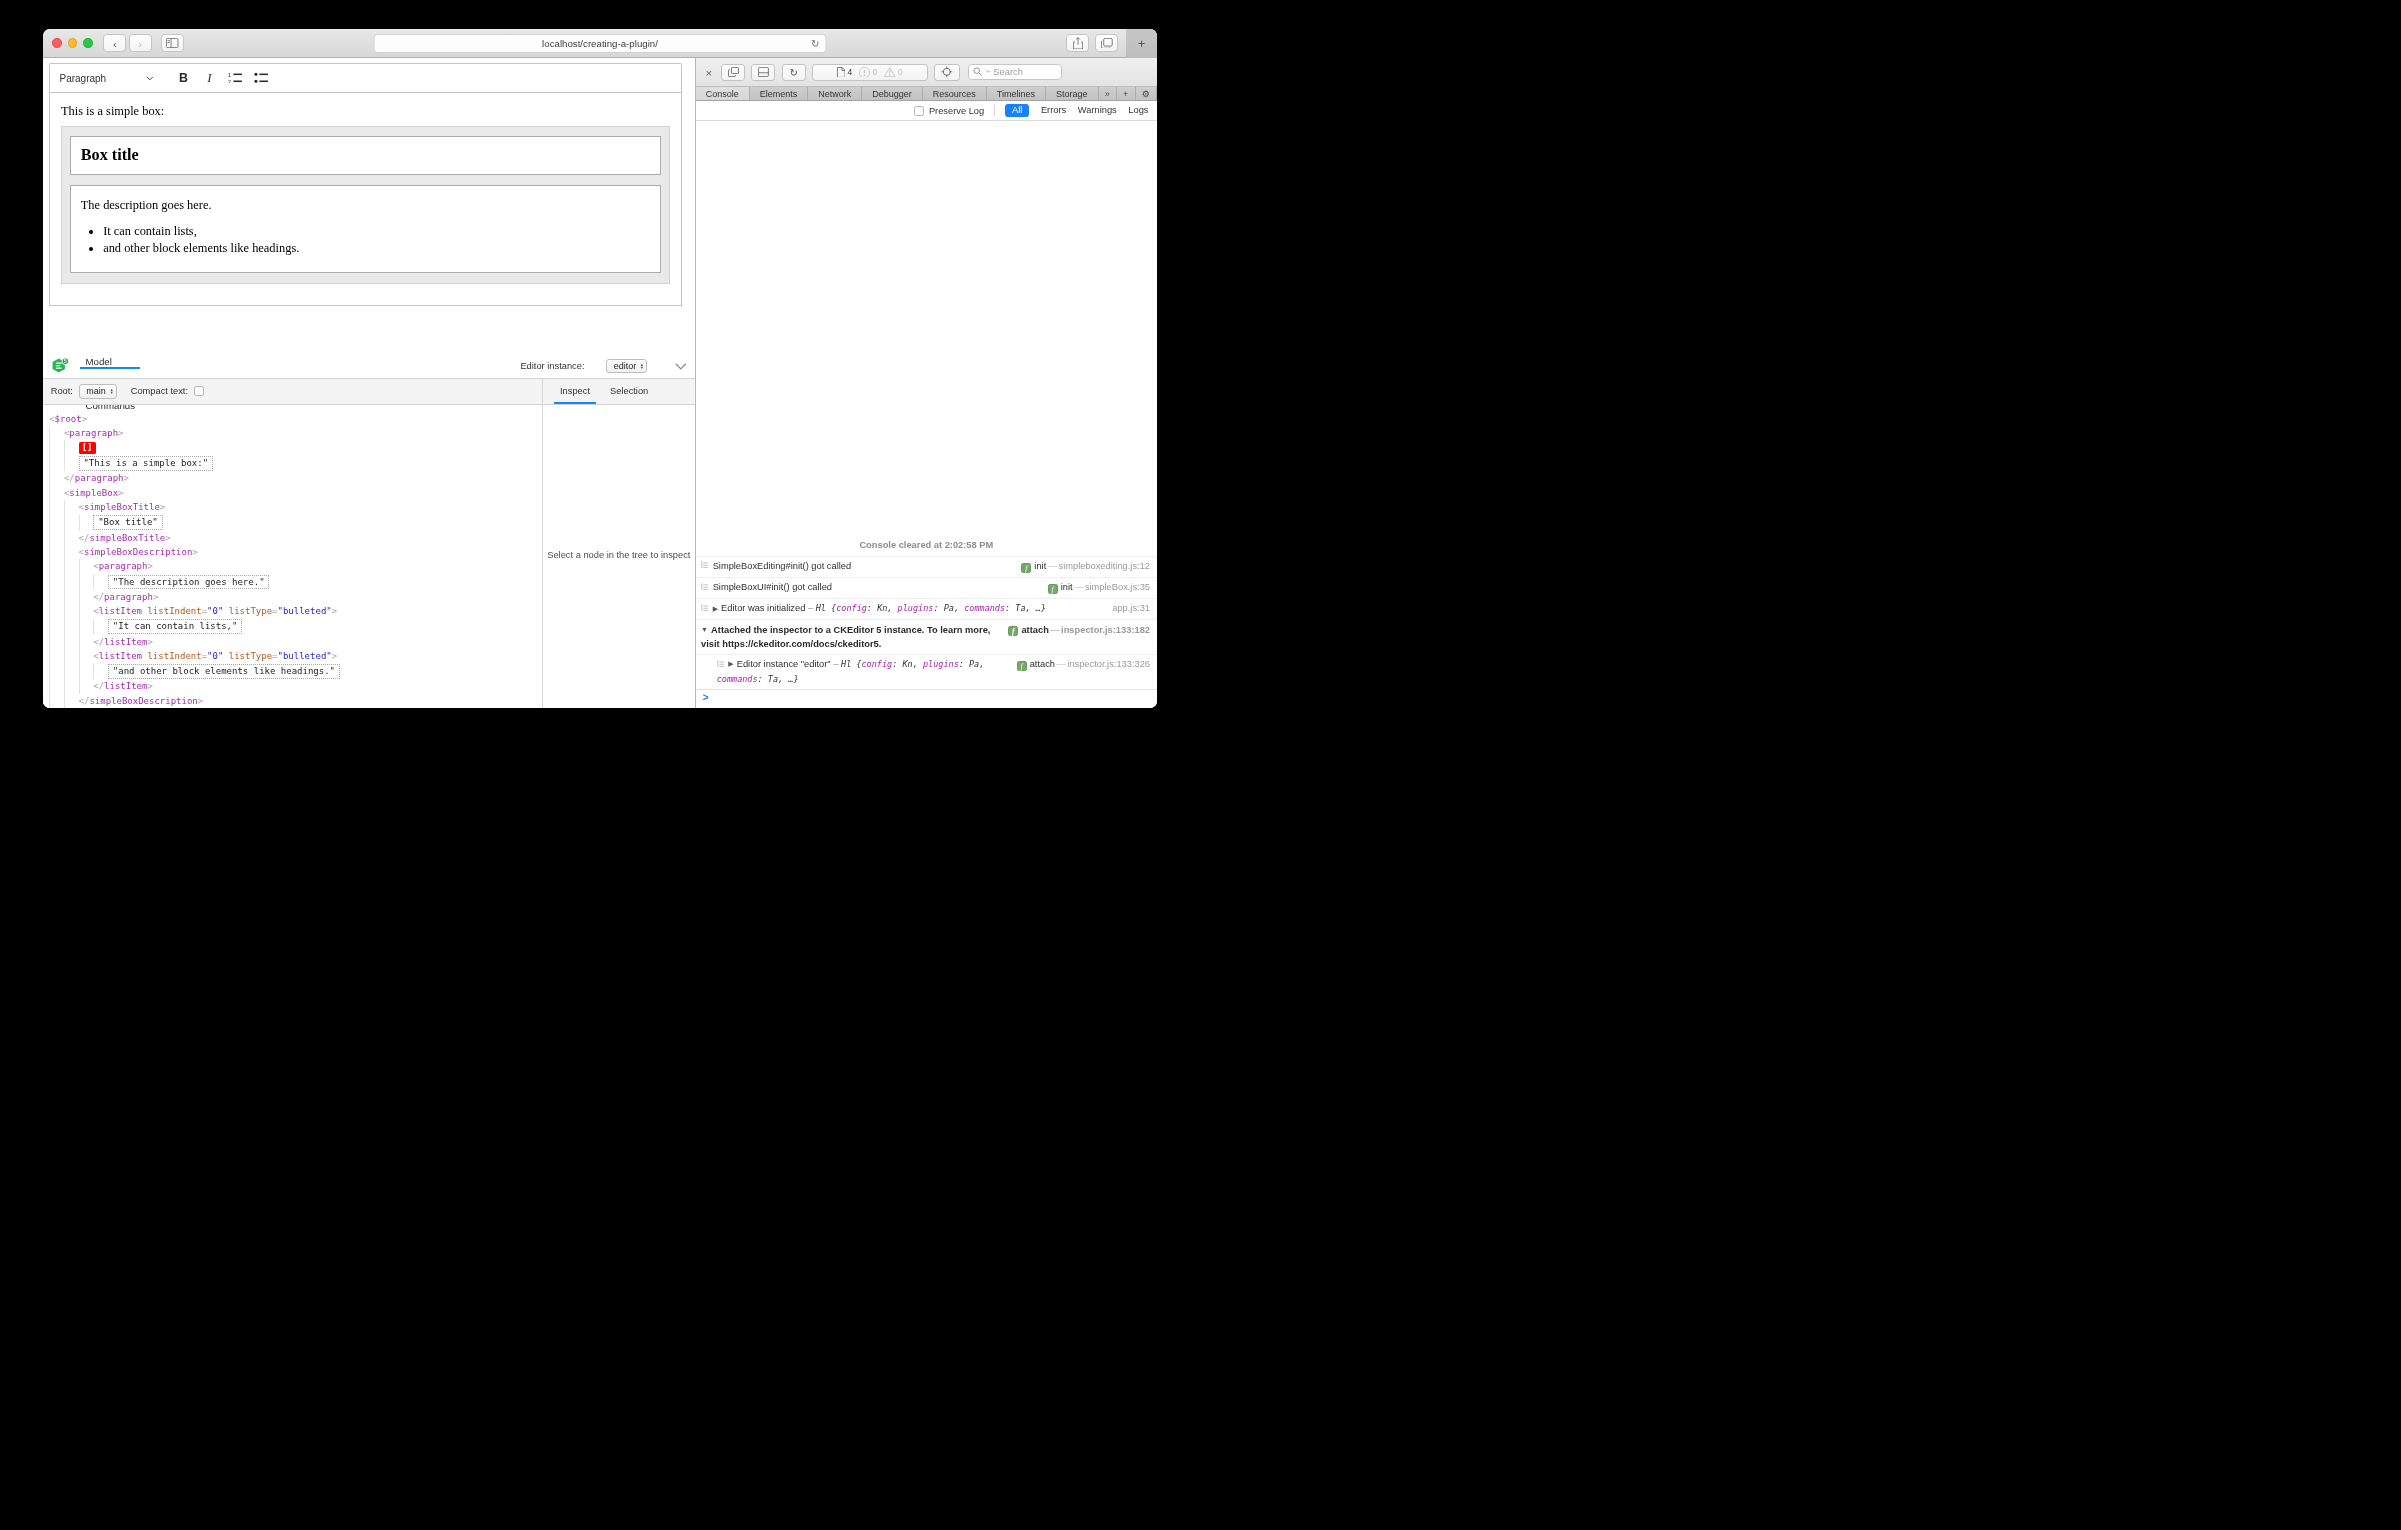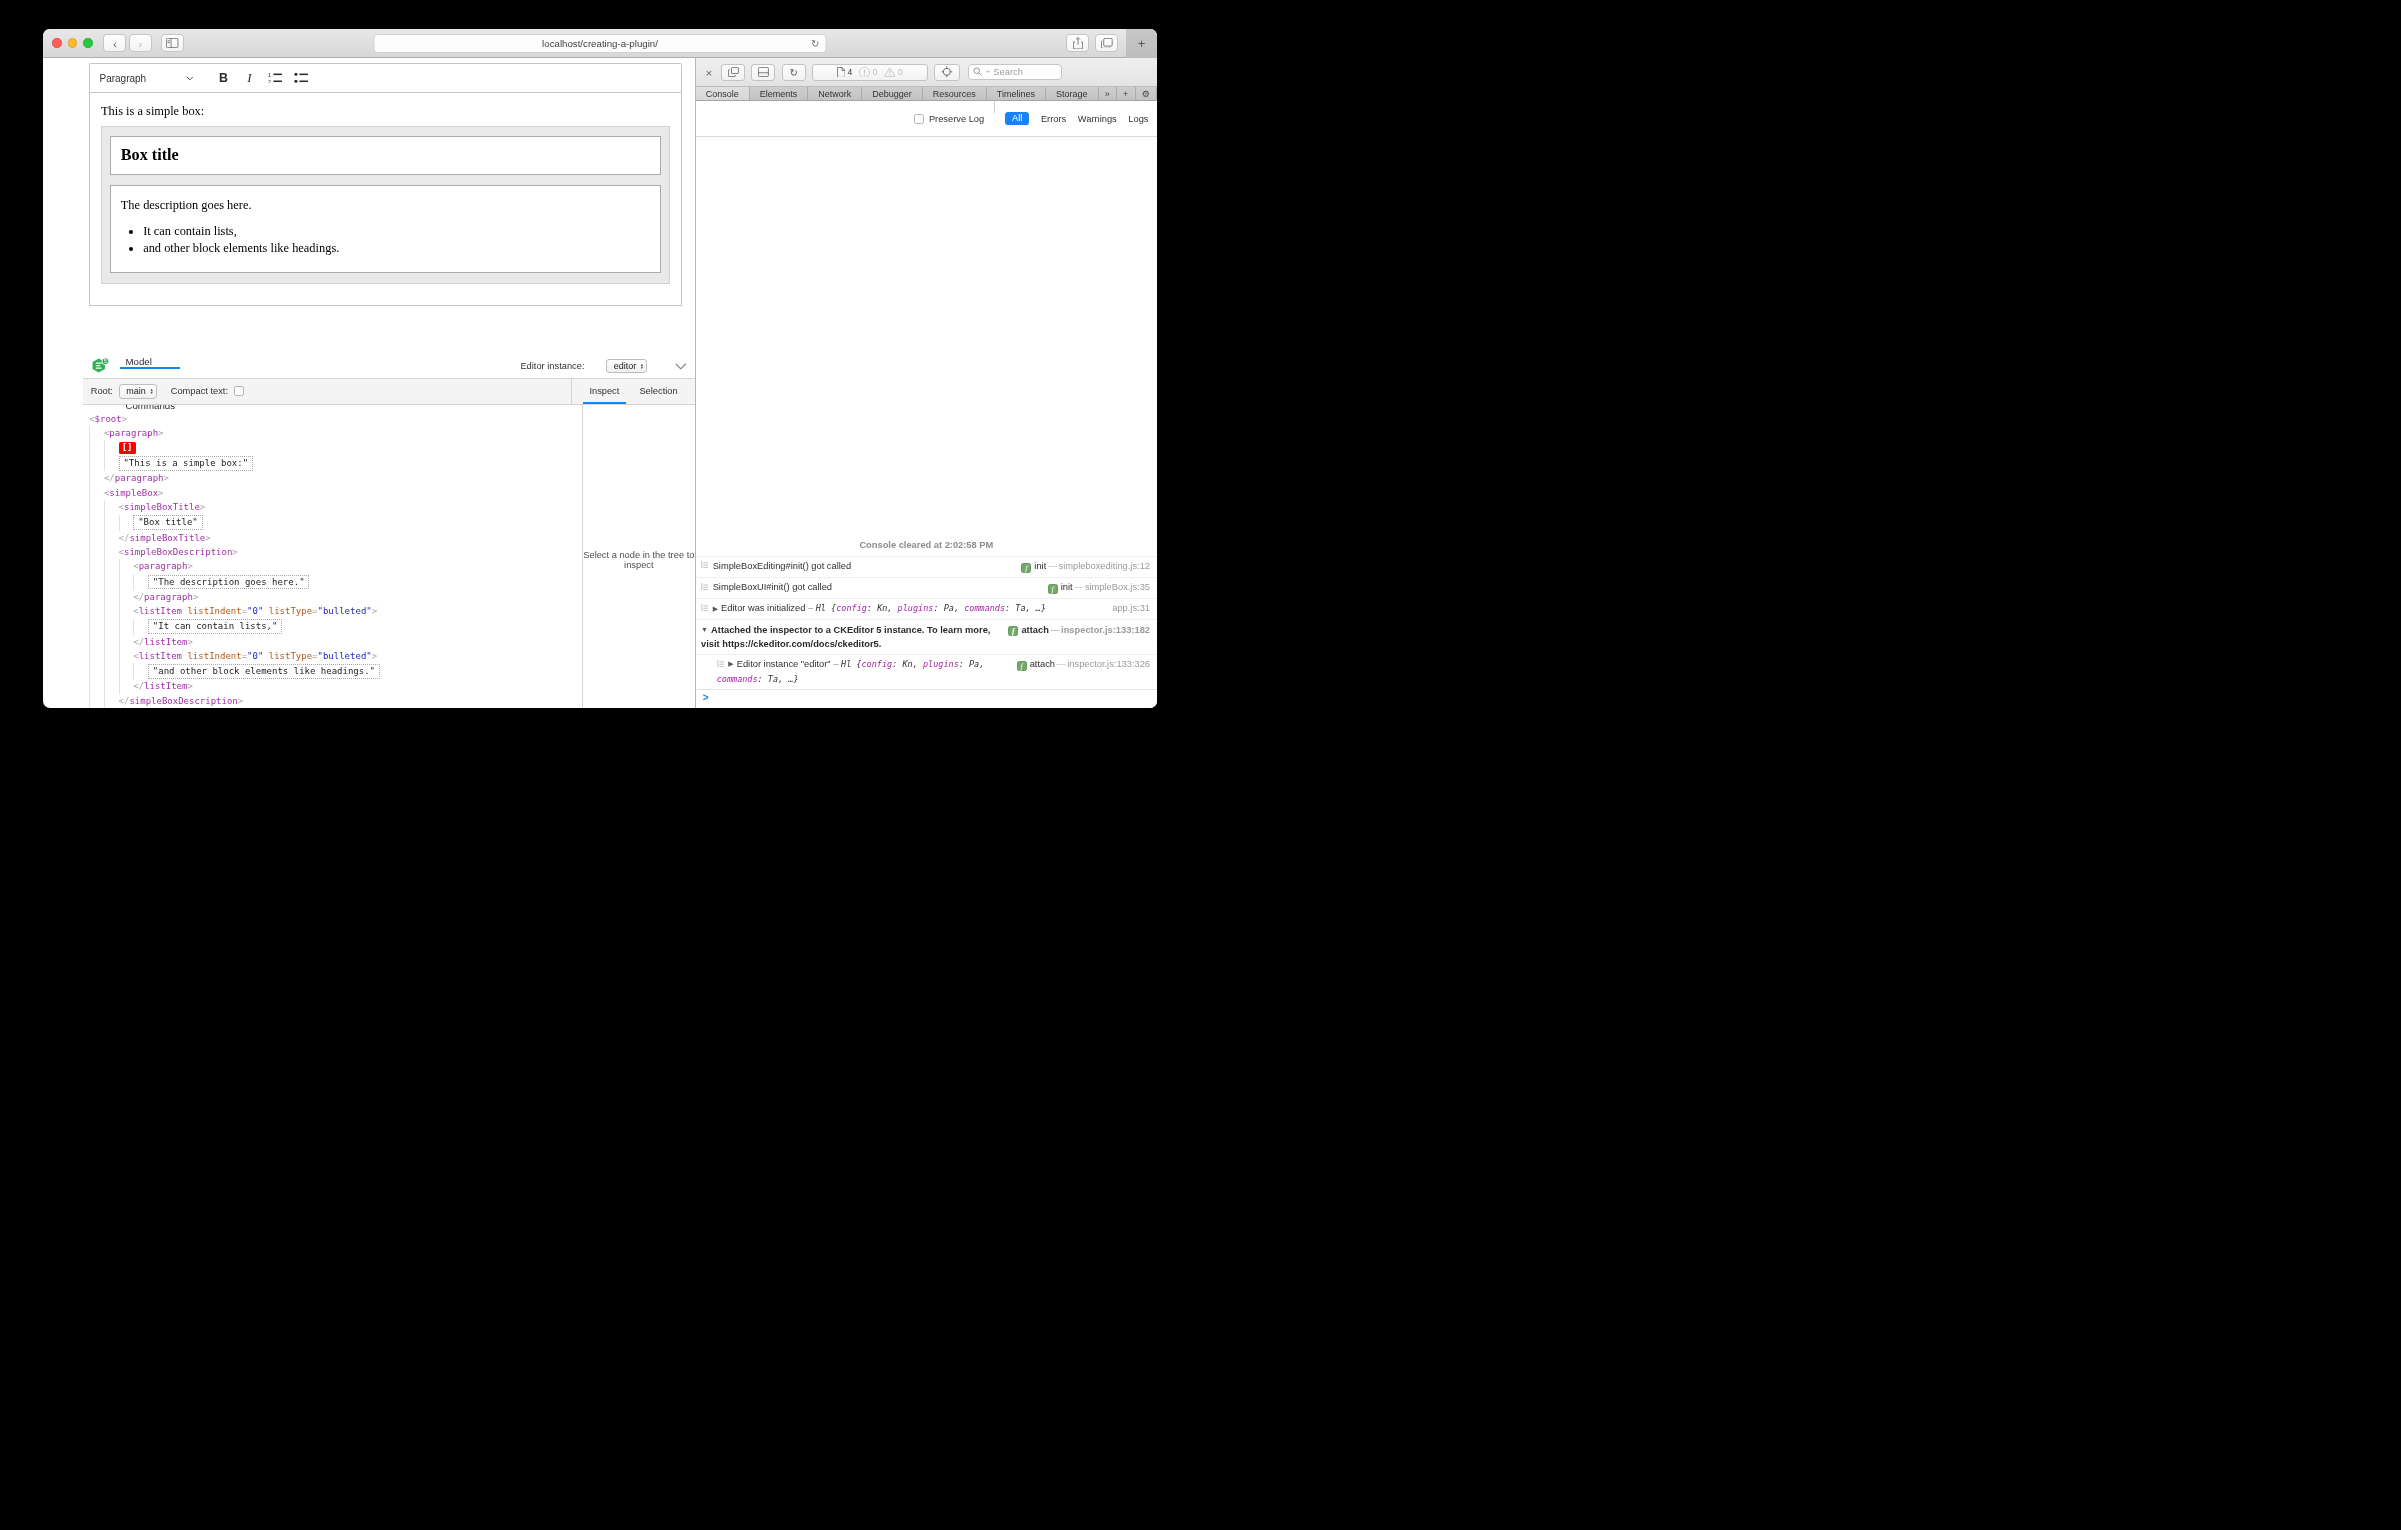--- a/index.html
+++ b/index.html
@@ -27,21 +27,21 @@
             width:453px; height:19.3px; background:#fdfdfd; border:0.8px solid #d2d2d2;
             border-radius:4.6px; display:flex; align-items:center; justify-content:center;
             font-size:9.7px; color:#3f3f3f; }
   .urlbar .reload { position:absolute; right:6.2px; color:#6e6e6e; font-size:10px; }
   .chrome .right { margin-left:auto; display:flex; align-items:center; }
   .newtab { width:31px; height:29px; background:linear-gradient(#c7c7c7,#bdbdbd);
             display:flex; align-items:center; justify-content:center;
             color:#565656; font-size:13px; margin-left:7.7px; }
 
   
-  .main { display:flex; height:650px;padding-left:40px; }
+  .main { display:flex; height:650px; }
   .page { width:733px; position:relative; background:#fff; }
   .devtools { flex:1; border-left:0.8px solid #b6b6b6; display:flex; flex-direction:column; background:#fff; }
 
   
   .editor { margin:5.4px 12.4px 0 6.2px; }
   .ck-toolbar { height:30px; border:0.8px solid #c4c4c4; border-radius:1.5px 1.5px 0 0;
                 display:flex; align-items:center; padding:0 9.3px; background:#fff; color:#333; }
   .dd { width:94px; display:flex; align-items:center; justify-content:space-between;
         font-size:10px; color:#333; margin-right:17px; }
   .tbi { width:26px; text-align:center; font-size:11.6px; color:#2b2b2b; }
@@ -104,21 +104,21 @@
   .cnt { font-size:8.5px; margin-left:2.3px; color:#333; }
   .cnt.dim { color:#bdbdbd; }
   .search { height:16.2px; width:94px; background:#fff; border:0.8px solid #c6c6c6; border-radius:3.9px;
             display:flex; align-items:center; padding:0 4.6px; gap:3.1px; margin-left:1.5px; }
   .search .ph { color:#9b9b9b; font-size:9.3px; }
   .dt-tabs { height:14px; background:linear-gradient(#cecece,#c3c3c3); border-bottom:0.8px solid #a6a6a6;
              display:flex; align-items:stretch; font-size:9px; color:#333; }
   .dtab { display:flex; align-items:center; padding:0 10px; border-right:0.8px solid #adadad; }
   .dtab.active { background:linear-gradient(#e0e0e0,#d6d6d6); }
   .dtab.icon { padding:0 6.2px; color:#444; }
-  .dt-filter { height:36px; border-bottom:0.8px solid #dcdcdc; display:flex; 
+  .dt-filter { height:20px; border-bottom:0.8px solid #dcdcdc; display:flex; align-items:center;
                justify-content:flex-end; padding:0 8.5px; gap:10px; font-size:9.3px; color:#333; }
   .vsep { width:0.8px; height:11.6px; background:#cfcfcf; }
   .pill { background:#1a82f7; color:#fff; border-radius:3.1px; padding:0.8px 7px 1.5px; }
   .dt-console { flex:1; display:flex; flex-direction:column; overflow:hidden; font-size:9.3px; color:#303030; }
   .cleared { margin-top:auto; text-align:center; color:#8d8d8d; padding:3.1px 0 5.4px;font-weight:bold; }
   .crow { border-top:0.8px solid #efefef; padding:2.3px 7px 3.1px 5.4px; line-height:14px; }
   .crow.indent { padding-left:21px; }
   .cmeta { float:right; margin-left:7.7px; white-space:nowrap; }
   .badge { display:inline-block; width:10px; height:10px; background:#76a869; border:0.8px solid #679a5a;
            border-radius:2.3px; color:#fff; font-family:"Liberation Serif",serif; font-style:italic;

